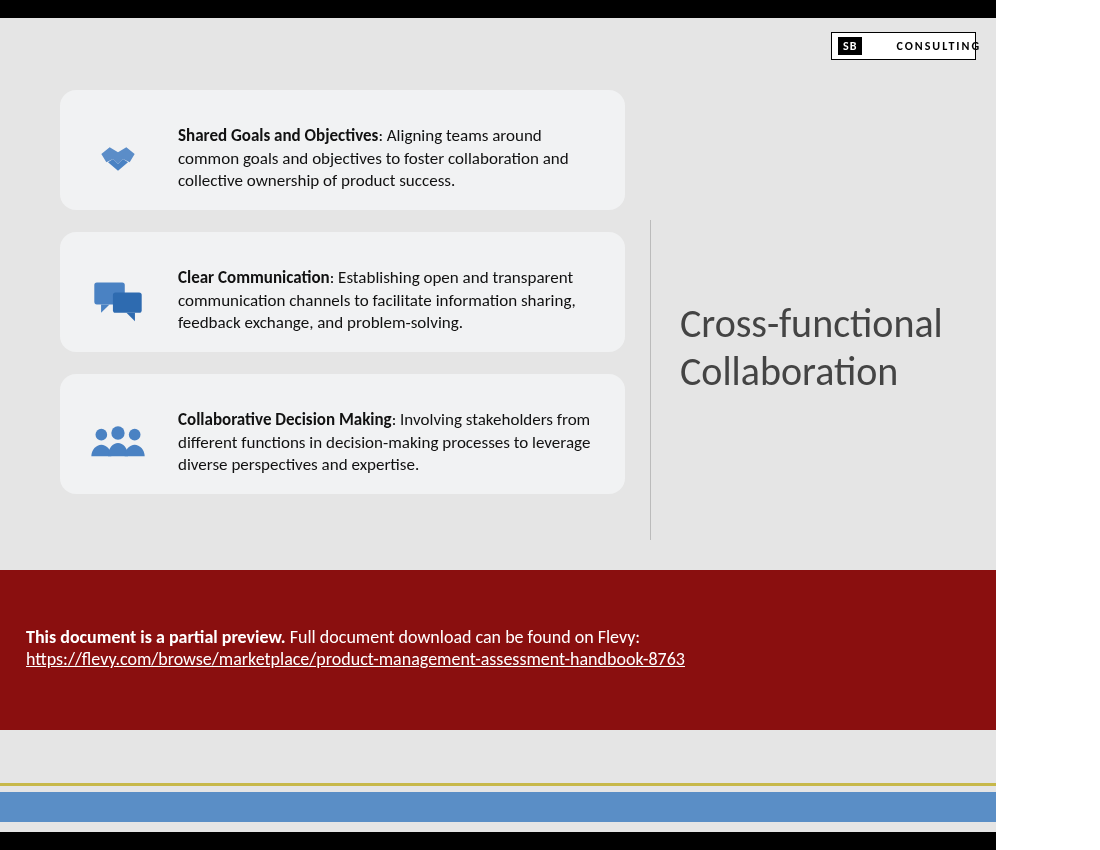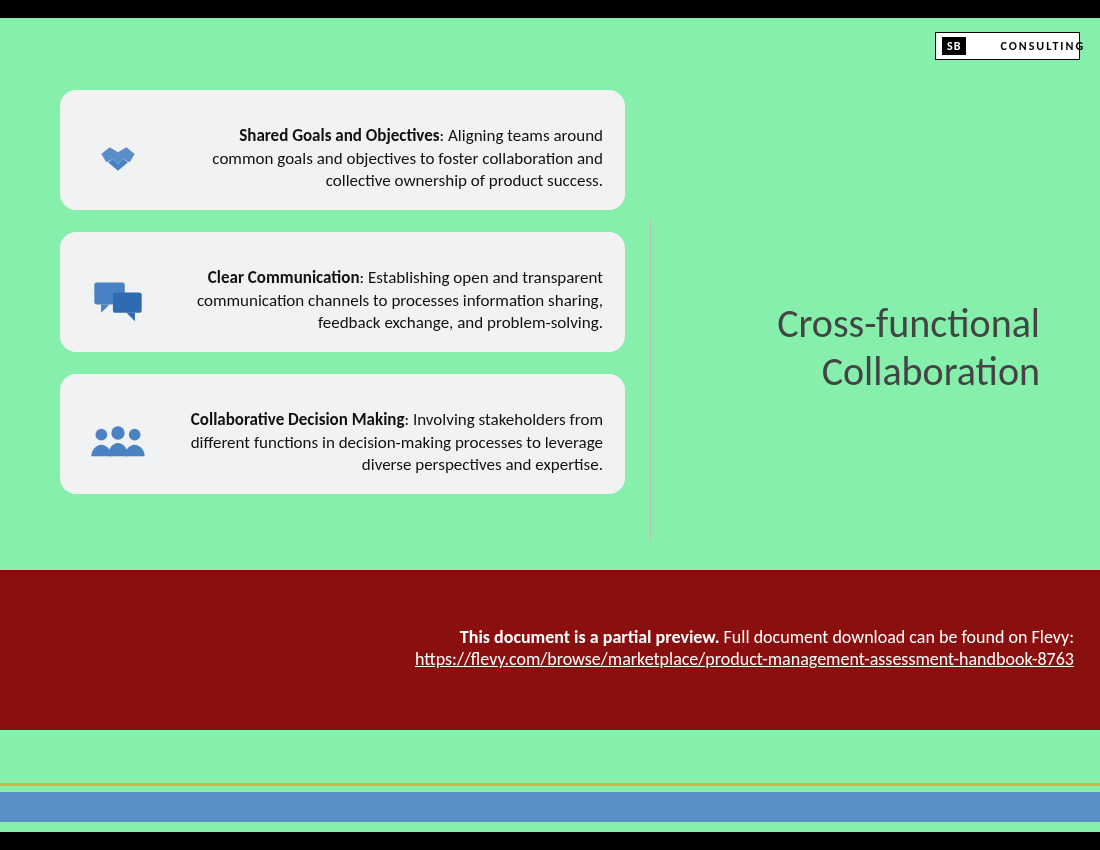--- a/index.html
+++ b/index.html
@@ -1,22 +1,21 @@
 <!DOCTYPE html>
 <html><head>
 <meta charset="utf-8">
 <style>
   * { box-sizing: border-box; margin: 0; padding: 0; }
   html, body { width: 1100px; height: 850px; font-family: "Segoe UI", Calibri, Arial, sans-serif; background:#fff; overflow:hidden; }
   .slide {
     position: relative;
-    width: 1100px;
+    width: 996px;
     height: 850px;
-    background: #86efac;
-    text-align: right;
+    background: #e5e5e5;
   }
   .top-black {
     position:absolute; top:0; left:0; width:100%; height:18px; background:#000;
   }
   .bottom-black {
     position:absolute; bottom:0; left:0; width:100%; height:18px; background:#000;
   }
   .logo {
     position:absolute;
     top:32px; right:20px;
@@ -117,21 +116,21 @@
     <div class="card">
       <div class="icon">
         <svg width="56" height="44" viewBox="0 0 64 52" fill="currentColor">
           <rect x="4" y="4" width="36" height="26" rx="3"></rect>
           <polygon points="12,30 12,40 22,30"></polygon>
           <rect x="26" y="16" width="34" height="24" rx="3" fill="#2e6bb0"></rect>
           <polygon points="52,40 52,50 42,40" fill="#2e6bb0"></polygon>
         </svg>
       </div>
       <div class="text">
-        <b>Clear Communication</b><span>: Establishing open and transparent communication channels to processes information sharing, feedback exchange, and problem-solving.</span>
+        <b>Clear Communication</b><span>: Establishing open and transparent communication channels to facilitate information sharing, feedback exchange, and problem-solving.</span>
       </div>
     </div>
 
     <div class="card">
       <div class="icon">
         <svg width="60" height="40" viewBox="0 0 72 48" fill="currentColor">
           <circle cx="16" cy="14" r="7"></circle>
           <circle cx="36" cy="12" r="8"></circle>
           <circle cx="56" cy="14" r="7"></circle>
           <path d="M4 40c0-8 6-14 12-14s12 6 12 14z"></path>

